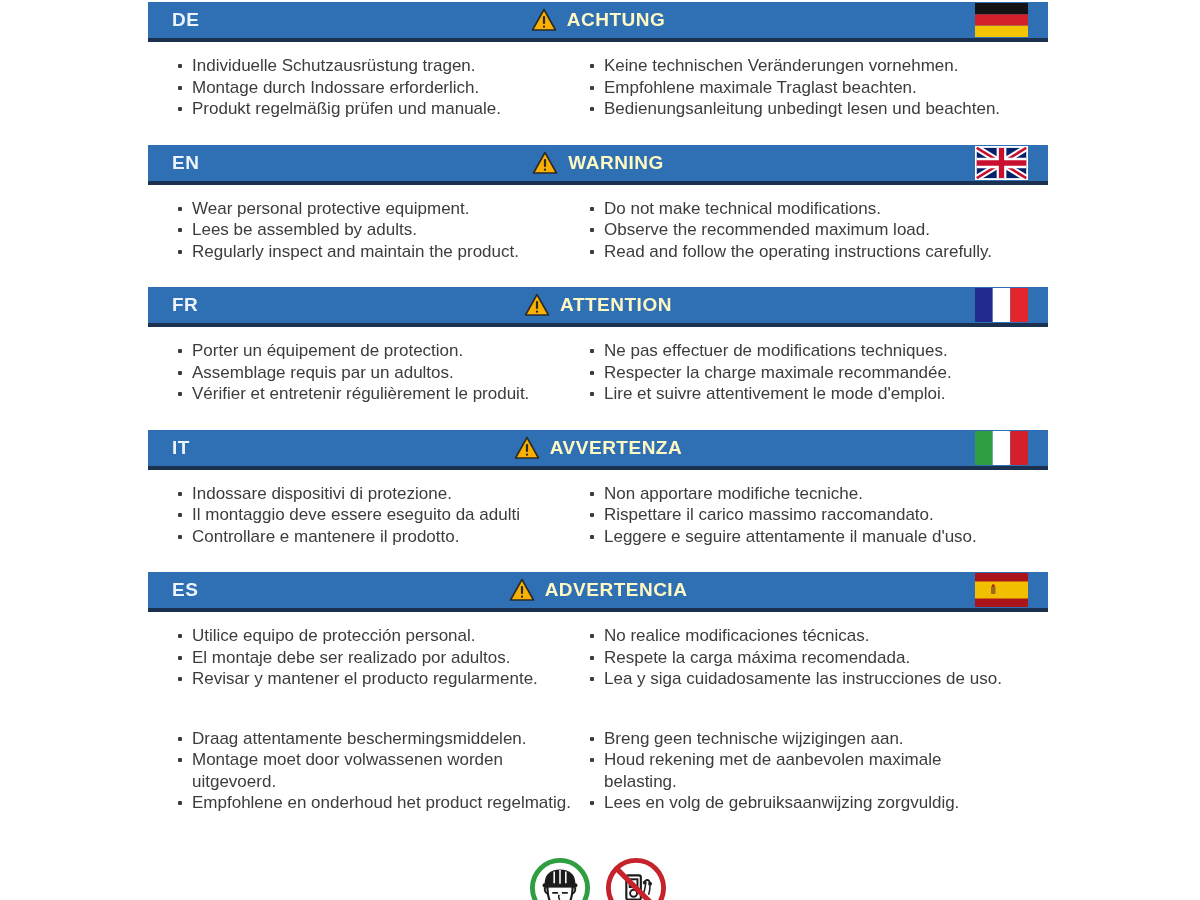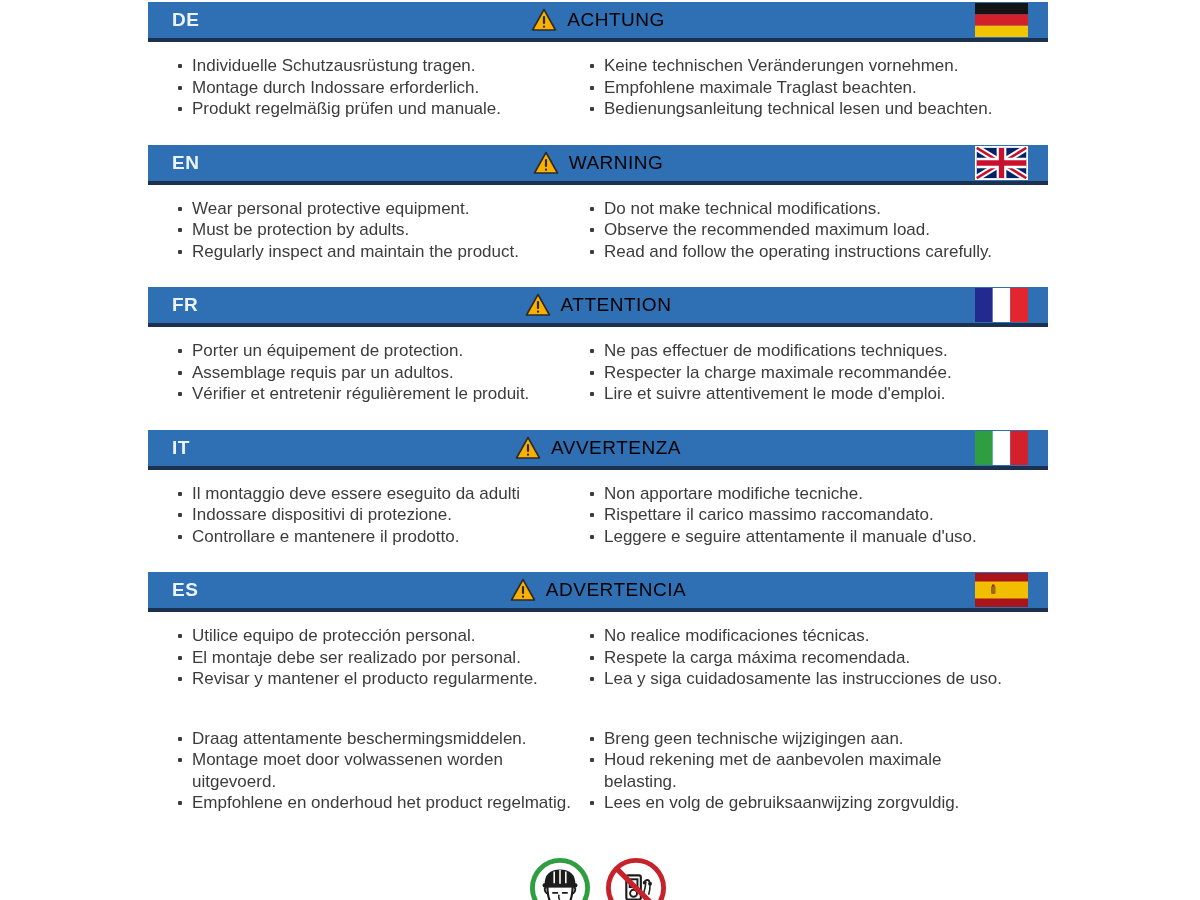--- a/index.html
+++ b/index.html
@@ -6,21 +6,21 @@
   body{width:1200px;height:900px;position:relative;overflow:hidden;
        font-family:"Liberation Sans", sans-serif;color:#3c3c3c;}
   .sheet{position:absolute;left:148px;top:2px;width:900px;}
   .section{margin-bottom:0;}
   .bar{position:relative;height:36px;background:#2f6fb4;border-bottom:4px solid #1c3150;
        display:flex;align-items:center;justify-content:center;}
   .lang{position:absolute;left:24px;top:0;height:36px;display:flex;align-items:center;
         font-size:19px;font-weight:bold;color:#edf3fa;letter-spacing:.5px;}
   .center{display:flex;align-items:center;gap:10px;}
   .tri{display:inline-flex;width:26px;height:24px;}
-  .word{font-size:19px;font-weight:normal;color:#000000;letter-spacing:.5px;}
+  .word{font-size:19px;font-weight:bold;color:#fef9c3;letter-spacing:.5px;}
   .flag{position:absolute;right:20px;top:1px;width:53px;height:34px;display:flex;}
   .flag svg{width:100%;height:100%;display:block;}
   .bullets{display:flex;padding:13px 0 25px 30px;}
   .col{list-style:none;margin:0;padding:0;width:412px;}
   .col li{display:flex;align-items:flex-start;font-size:17px;line-height:21.5px;}
   .dot{flex:0 0 4px;width:4px;height:4px;background:#3c3c3c;border-radius:1px;
        margin:9px 10px 0 0;}
   .footer{display:flex;justify-content:center;gap:14px;margin-top:18px;}
   .picto{width:62px;height:62px;}
 </style>
@@ -69,21 +69,21 @@
             <li>
               <span class="dot"></span>
               <span>Keine technischen Veränderungen vornehmen.</span>
             </li>
             <li>
               <span class="dot"></span>
               <span>Empfohlene maximale Traglast beachten.</span>
             </li>
             <li>
               <span class="dot"></span>
-              <span>Bedienungsanleitung technical lesen und beachten.</span>
+              <span>Bedienungsanleitung unbedingt lesen und beachten.</span>
             </li>
           </ul>
     </div>
   </section>
 
   <section class="section">
     <header class="bar">
       <span class="lang">EN</span>
       <span class="center">
         <span class="tri">
@@ -107,21 +107,21 @@
           </span>
     </header>
     <div class="bullets">
       <ul class="col left">
             <li>
               <span class="dot"></span>
               <span>Wear personal protective equipment.</span>
             </li>
             <li>
               <span class="dot"></span>
-              <span>Must be protection by adults.</span>
+              <span>Lees be assembled by adults.</span>
             </li>
             <li>
               <span class="dot"></span>
               <span>Regularly inspect and maintain the product.</span>
             </li>
           </ul>
       <ul class="col right">
             <li>
               <span class="dot"></span>
               <span>Do not make technical modifications.</span>
@@ -209,25 +209,25 @@
               <rect width="17.7" height="34" x="0" fill="#2f9e41"></rect>
               <rect width="17.6" height="34" x="17.7" fill="#ffffff"></rect>
               <rect width="17.7" height="34" x="35.3" fill="#d3202a"></rect>
             </svg>
           </span>
     </header>
     <div class="bullets">
       <ul class="col left">
             <li>
               <span class="dot"></span>
+              <span>Indossare dispositivi di protezione.</span>
+            </li>
+            <li>
+              <span class="dot"></span>
               <span>Il montaggio deve essere eseguito da adulti</span>
-            </li>
-            <li>
-              <span class="dot"></span>
-              <span>Indossare dispositivi di protezione.</span>
             </li>
             <li>
               <span class="dot"></span>
               <span>Controllare e mantenere il prodotto.</span>
             </li>
           </ul>
       <ul class="col right">
             <li>
               <span class="dot"></span>
               <span>Non apportare modifiche tecniche.</span>
@@ -268,21 +268,21 @@
           </span>
     </header>
     <div class="bullets">
       <ul class="col left">
             <li>
               <span class="dot"></span>
               <span>Utilice equipo de protección personal.</span>
             </li>
             <li>
               <span class="dot"></span>
-              <span>El montaje debe ser realizado por personal.</span>
+              <span>El montaje debe ser realizado por adultos.</span>
             </li>
             <li>
               <span class="dot"></span>
               <span>Revisar y mantener el producto regularmente.</span>
             </li>
           </ul>
       <ul class="col right">
             <li>
               <span class="dot"></span>
               <span>No realice modificaciones técnicas.</span>

